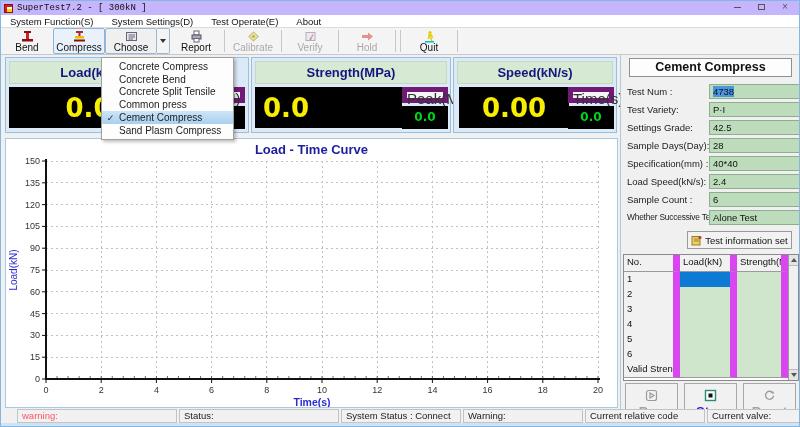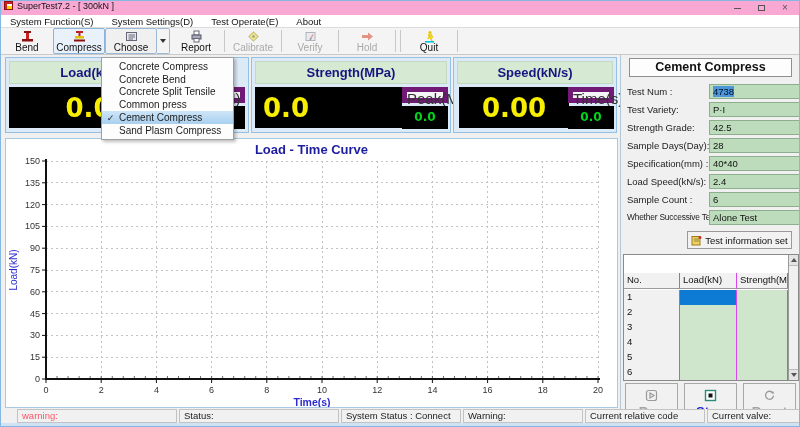--- a/index.html
+++ b/index.html
@@ -2,22 +2,22 @@
 <html><head>
 <meta charset="utf-8">
 <style>
   * { margin:0; padding:0; box-sizing:border-box; }
   html,body { width:800px; height:427px; }
   body { font-family:"Liberation Sans", sans-serif; background:#e8e8e8; }
   .window { position:relative; width:800px; height:427px; background:#f0f0f0;
             border:1px solid #86b7e0; overflow:hidden; }
 
   
-  .titlebar { position:absolute; top:0; left:0; right:0; height:14px; background:#f9a8d4;
-              display:flex; padding-left:3px; }
+  .titlebar { position:absolute; top:0; left:0; right:0; height:14px; background:#c4b5fd;
+              display:flex; align-items:center; padding-left:3px;font-family:Liberation Mono, monospace; }
   .app-icon { width:9px; height:9px; background:#cc2222; border:1px solid #881111; margin-right:4px;
               display:inline-block; position:relative; }
   .app-icon::after{content:""; position:absolute; left:2px; top:2px; width:5px; height:5px; background:
               linear-gradient(#fff 40%, #ffd700 40%);}
   .title-text { font-size:9px; color:#111; }
   .win-controls { position:absolute; right:2px; top:1px; display:flex; }
   .win-btn { width:24px; height:12px; text-align:center; color:#555; font-size:9px; line-height:12px; cursor:default; }
   .win-min-glyph { display:inline-block; width:7px; height:1px; background:#555; margin-bottom:2px; }
   .win-max-glyph { display:inline-block; width:7px; height:6px; border:1px solid #555; }
   .win-close-glyph { font-size:10px; color:#555; }
@@ -98,22 +98,22 @@
   .combo-arrow .tri-down { border-left-width:3px; border-right-width:3px; border-top-width:3.5px; }
   .info-btn { position:absolute; left:66px; top:161px; width:105px; height:18px; background:#f2f2f2;
               border:1px solid #9a9a9a; font-size:9.5px; color:#111; display:flex; align-items:center;
               justify-content:center; gap:3px; }
 
   
   .sb-table { position:absolute; left:2px; top:184px; width:176px; height:127px; background:#fff;
               border:1px solid #8a8a8a; overflow:hidden; font-size:9.5px; color:#111; }
   .t-row { display:flex; height:15px; }
   .t-row.hdr { height:17px; }
-  .t-cell { border-right:1px solid #d946ef; border-bottom:1px solid #9a9a9a; overflow:hidden;
-            white-space:nowrap; padding:1px 0 14px 3px;margin-top:18px; }
+  .t-cell { border-right:7px solid #d946ef; border-bottom:1px solid #9a9a9a; overflow:hidden;
+            white-space:nowrap; padding:1px 0 14px 3px; }
   .c-no { width:56px; background:#f1f1f1; }
   .c-load { width:57px; background:#cfe6cd; }
   .c-str { width:51px; background:#cfe6cd; }
   .hdr .c-load, .hdr .c-str { background:#f1f1f1; }
   .t-row.r1 .c-load { background:#0d7ad4; }
   .t-scroll { position:absolute; right:0; top:0; bottom:0; width:10px; background:#f0f0f0;
               border-left:1px solid #9a9a9a; }
   .s-arrow { position:absolute; left:0; width:9px; height:11px; background:#e4e4e4;
              display:flex; align-items:center; justify-content:center; }
   .s-up { top:0; border-bottom:1px solid #bbb; }
@@ -421,21 +421,21 @@
       <div class="f-row" style="top:47px">
         <span class="f-label">Test Variety:</span>
         <span class="f-ctl">
             <span class="val">P·I</span>
             <span class="combo-arrow">
               <span class="tri-down"></span>
             </span>
           </span>
       </div>
       <div class="f-row" style="top:65px">
-        <span class="f-label">Strength Grade:</span>
+        <span class="f-label">Settings Grade:</span>
         <span class="f-ctl">
             <span class="val">42.5</span>
             <span class="combo-arrow">
               <span class="tri-down"></span>
             </span>
           </span>
       </div>
       <div class="f-row" style="top:83px">
         <span class="f-label">Sample Days(Day):</span>
         <span class="f-ctl">

